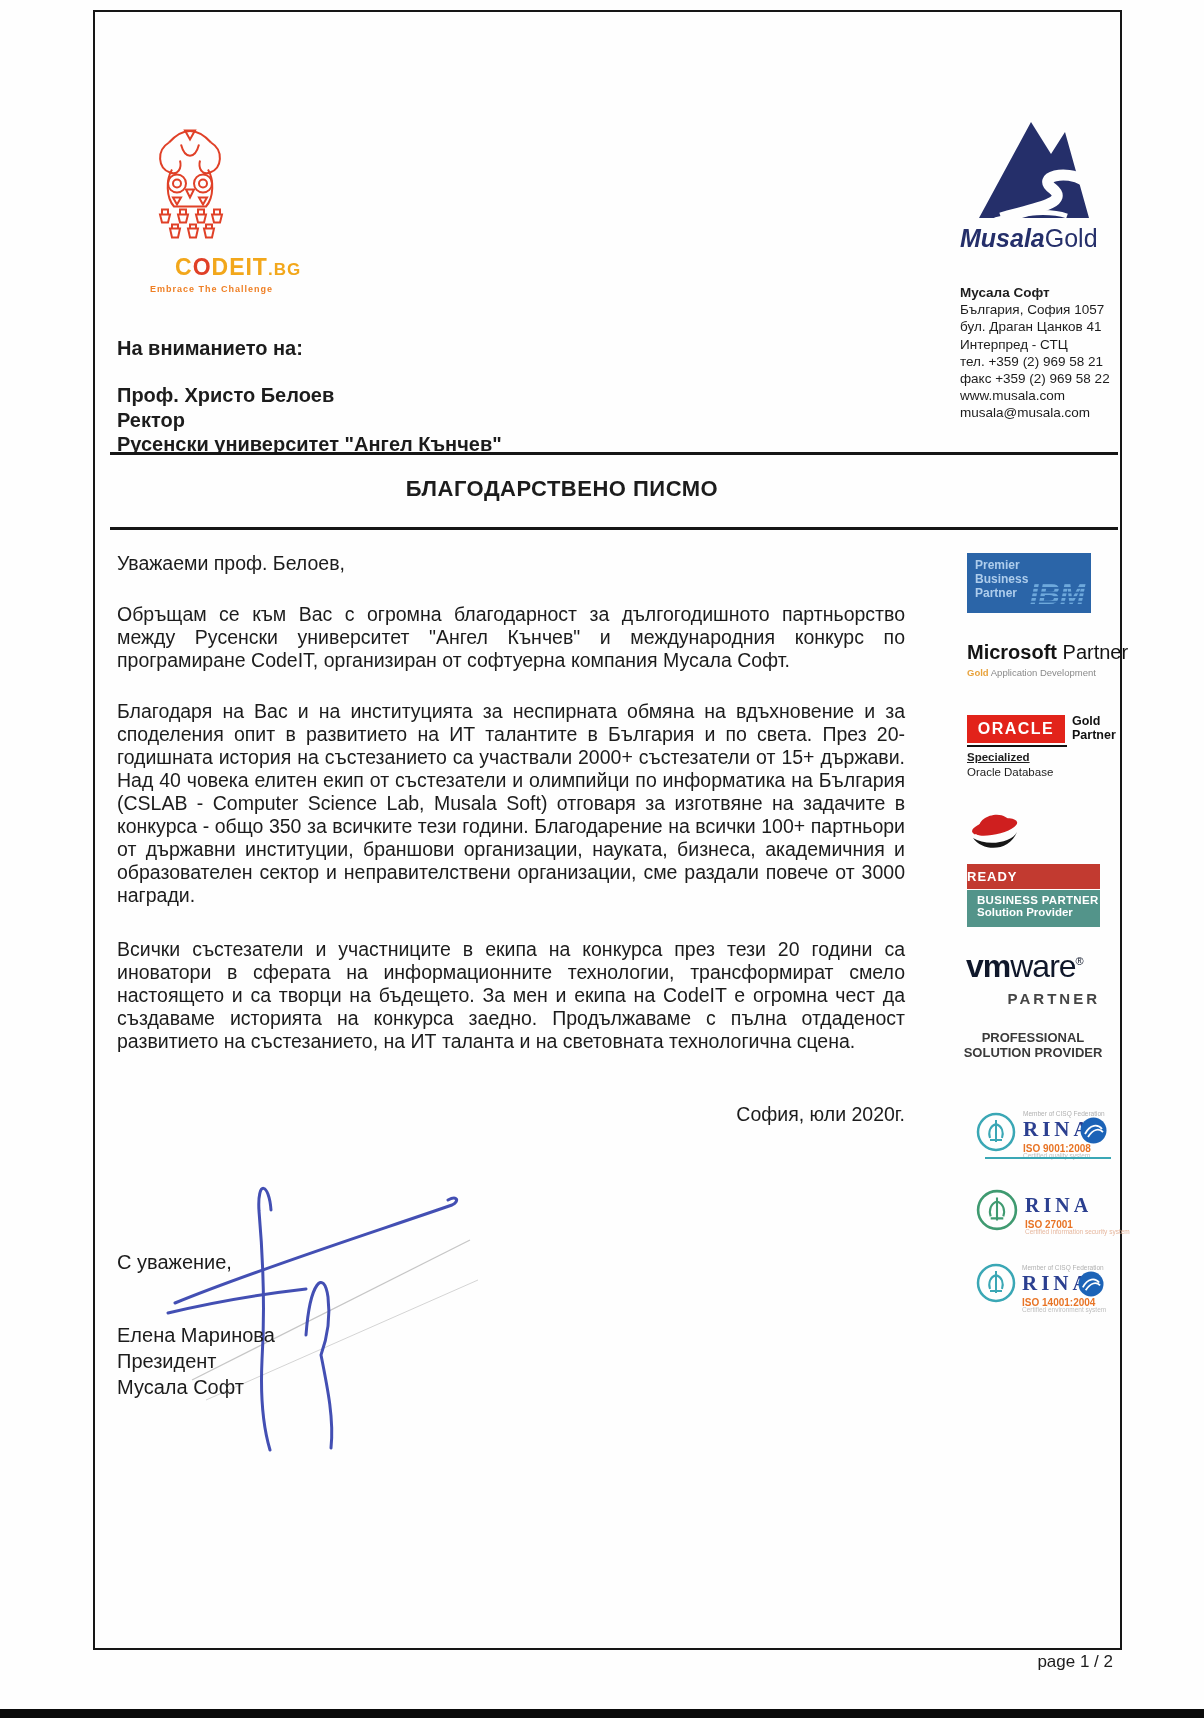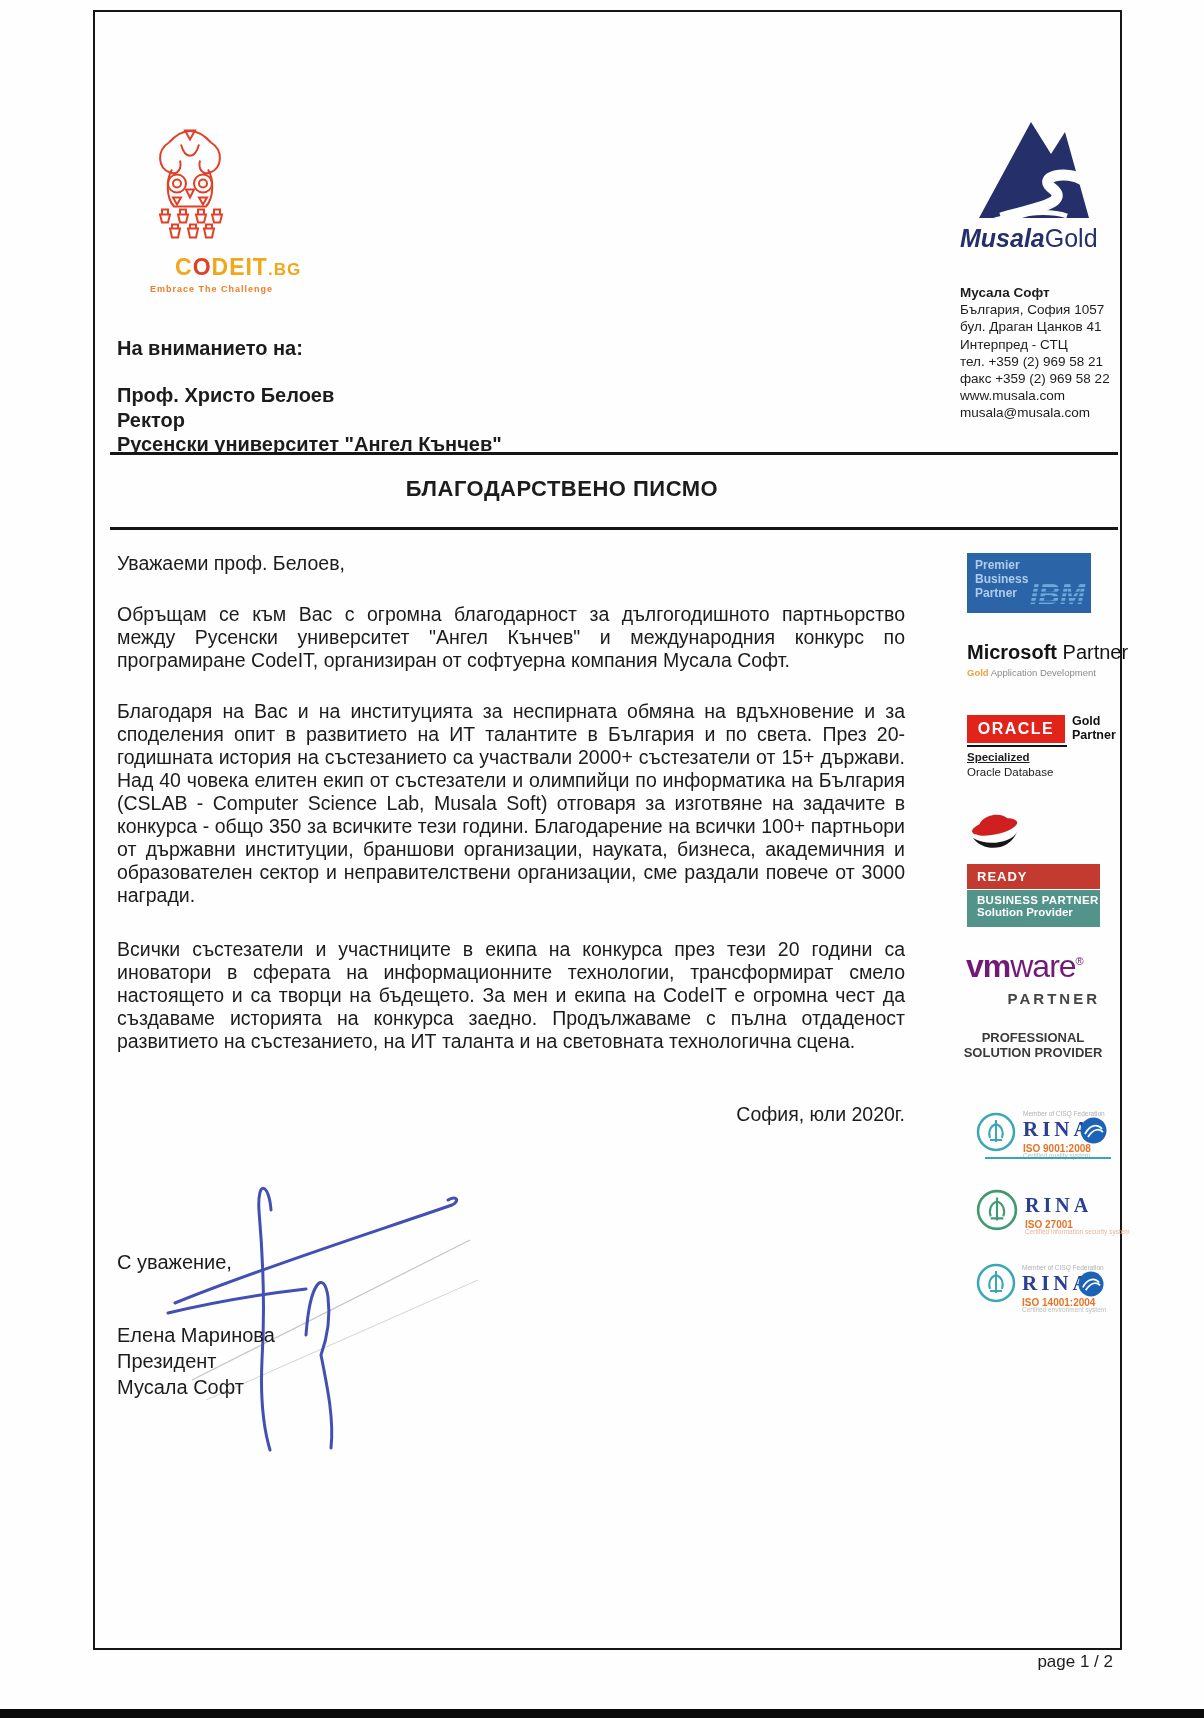--- a/index.html
+++ b/index.html
@@ -49,25 +49,25 @@
   #ms-sub{left:967px;top:667px;font-size:9.5px;color:#8a8a8a;}
   #ms-sub .gold{color:#e8a33d;font-weight:700;}
   #oracle-box{left:967px;top:715px;width:98px;height:28px;background:#e2231a;color:#fff;text-align:center;
               font-weight:700;font-size:16px;line-height:28px;letter-spacing:1.5px;}
   #oracle-gold{left:1072px;top:714px;font-size:12.5px;font-weight:700;line-height:14px;color:#111;}
   #oracle-rule{left:967px;top:745px;width:100px;height:2px;background:#111;}
   #oracle-spec{left:967px;top:751px;font-size:11.5px;font-weight:700;text-decoration:underline;}
   #oracle-db{left:967px;top:766px;font-size:11.5px;}
   #redhat{left:965px;top:800px;width:58px;height:56px;}
   #ready-bar{left:967px;top:864px;width:133px;height:25px;background:#c23a30;color:#fff;font-weight:700;
-             font-size:13px;line-height:25px;padding-left:10px;letter-spacing:1px;box-sizing:border-box;}
+             font-size:13px;line-height:25px;letter-spacing:1px;box-sizing:border-box;}
   #bp-bar{left:967px;top:890px;width:133px;height:37px;background:#53948a;color:#fff;padding:4px 0 0 10px;box-sizing:border-box;}
   #bp-bar .bp1{font-size:11.5px;font-weight:700;letter-spacing:.3px;}
   #bp-bar .bp2{font-size:11.5px;font-weight:700;}
-  #vmware{left:966px;top:948px;font-size:32px;color:#701a75;letter-spacing:-1px;}
+  #vmware{left:966px;top:948px;font-size:32px;color:#0f172a;letter-spacing:-1px;}
   #vmware .b{font-weight:800;}
   #vmware sup{font-size:11px;letter-spacing:0;}
   #vmware-partner{left:966px;top:990px;width:134px;text-align:right;font-size:15px;letter-spacing:3px;color:#454545;font-weight:600;}
   #provider{left:950px;top:1030px;width:166px;text-align:center;font-size:13px;font-weight:700;line-height:15px;color:#3a3a3a;}
   
   .rina-word{font-size:21px;font-weight:700;font-family:"Liberation Serif",serif;letter-spacing:4px;color:#2b3f90;}
   .rina-top{font-size:6.5px;color:#b0b0b0;}
   .rina-iso{font-size:10px;font-weight:700;color:#e87426;}
   .rina-sub{font-size:6.5px;color:#bdbdbd;}
   #rina1-seal{left:976px;top:1112px;width:40px;height:40px;}

